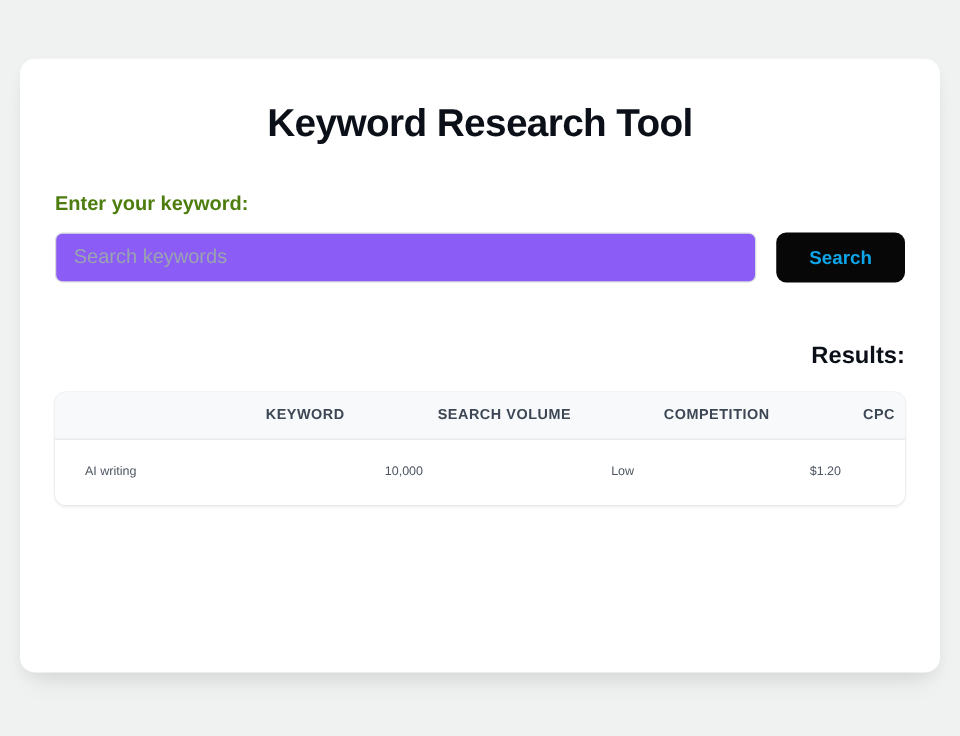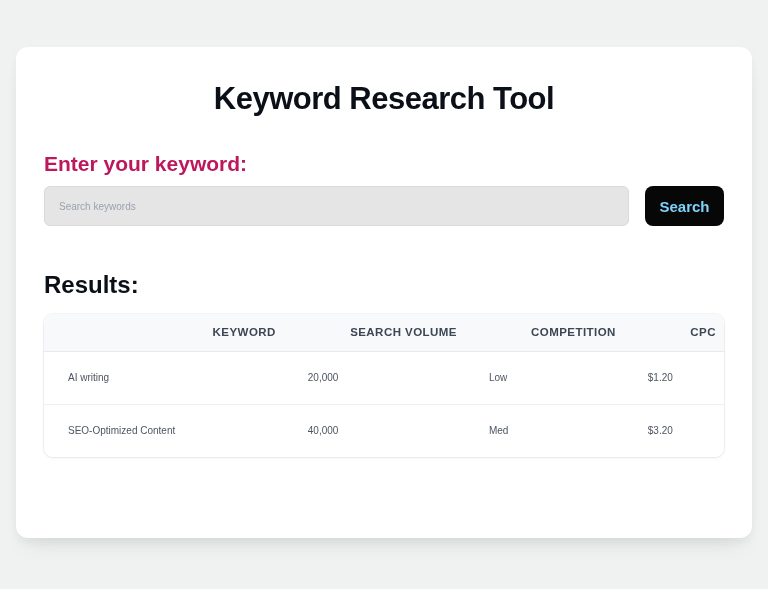--- a/index.html
+++ b/index.html
@@ -24,63 +24,64 @@
     font-size: 31px;
     line-height: 38px;
     font-weight: 700;
     letter-spacing: -0.5px;
     color: #0b0f17;
     text-align: center;
   }
   .field-label {
     display: block;
     margin-top: 36px;
-    font-size: 21px;
+    font-size: 16px;
     line-height: 20px;
     font-weight: 600;
-    color: #be185d;
+    color: #4d7c0f;
   }
   .search-row {
     margin-top: 12px;
     display: flex;
     gap: 16px;
     align-items: stretch;
     height: 40px;
   }
   .search-input {
     flex: 1;
     height: 40px;
     border: 1px solid #d7dade;
     border-radius: 6px;
-    background: #e5e5e5;
+    background: #8b5cf6;
     padding: 0 14px;
     font-family: "Liberation Sans", sans-serif;
-    font-size: 10px;
+    font-size: 16px;
     color: #222b38;
     outline: none;
   }
   .search-input::placeholder { color: #9aa3af; }
   .search-button {
-    width: 79px;
+    width: 103px;
     height: 40px;
     border: none;
     border-radius: 8px;
     background: #070707;
-    color: #7dd3fc;
+    color: #0ea5e9;
     font-family: "Liberation Sans", sans-serif;
     font-size: 15px;
     font-weight: 700;
     cursor: pointer;
   }
   .results-heading {
     margin-top: 47px;
-    font-size: 24px;
+    font-size: 19px;
     line-height: 23px;
     font-weight: 700;
     color: #0b0f17;
+    text-align: right;
   }
   .results-table-wrap {
     margin-top: 18px;
     border-radius: 9px;
     overflow: hidden;
     box-shadow: 0 0 0 1px rgba(15,23,42,0.04), 0 1px 3px rgba(15,23,42,0.08);
     background: #ffffff;
   }
   table.results {
     width: 100%;
@@ -145,27 +146,21 @@
         <tr>
           <th>KEYWORD</th>
           <th>SEARCH VOLUME</th>
           <th>COMPETITION</th>
           <th>CPC</th>
         </tr>
       </thead>
       <tbody>
         <tr>
           <td>AI writing</td>
-          <td>20,000</td>
+          <td>10,000</td>
           <td>Low</td>
           <td>$1.20</td>
-        </tr>
-        <tr>
-          <td>SEO-Optimized Content</td>
-          <td>40,000</td>
-          <td>Med</td>
-          <td>$3.20</td>
         </tr>
       </tbody>
     </table>
   </div>
 
 </div>
 
 </body></html>

